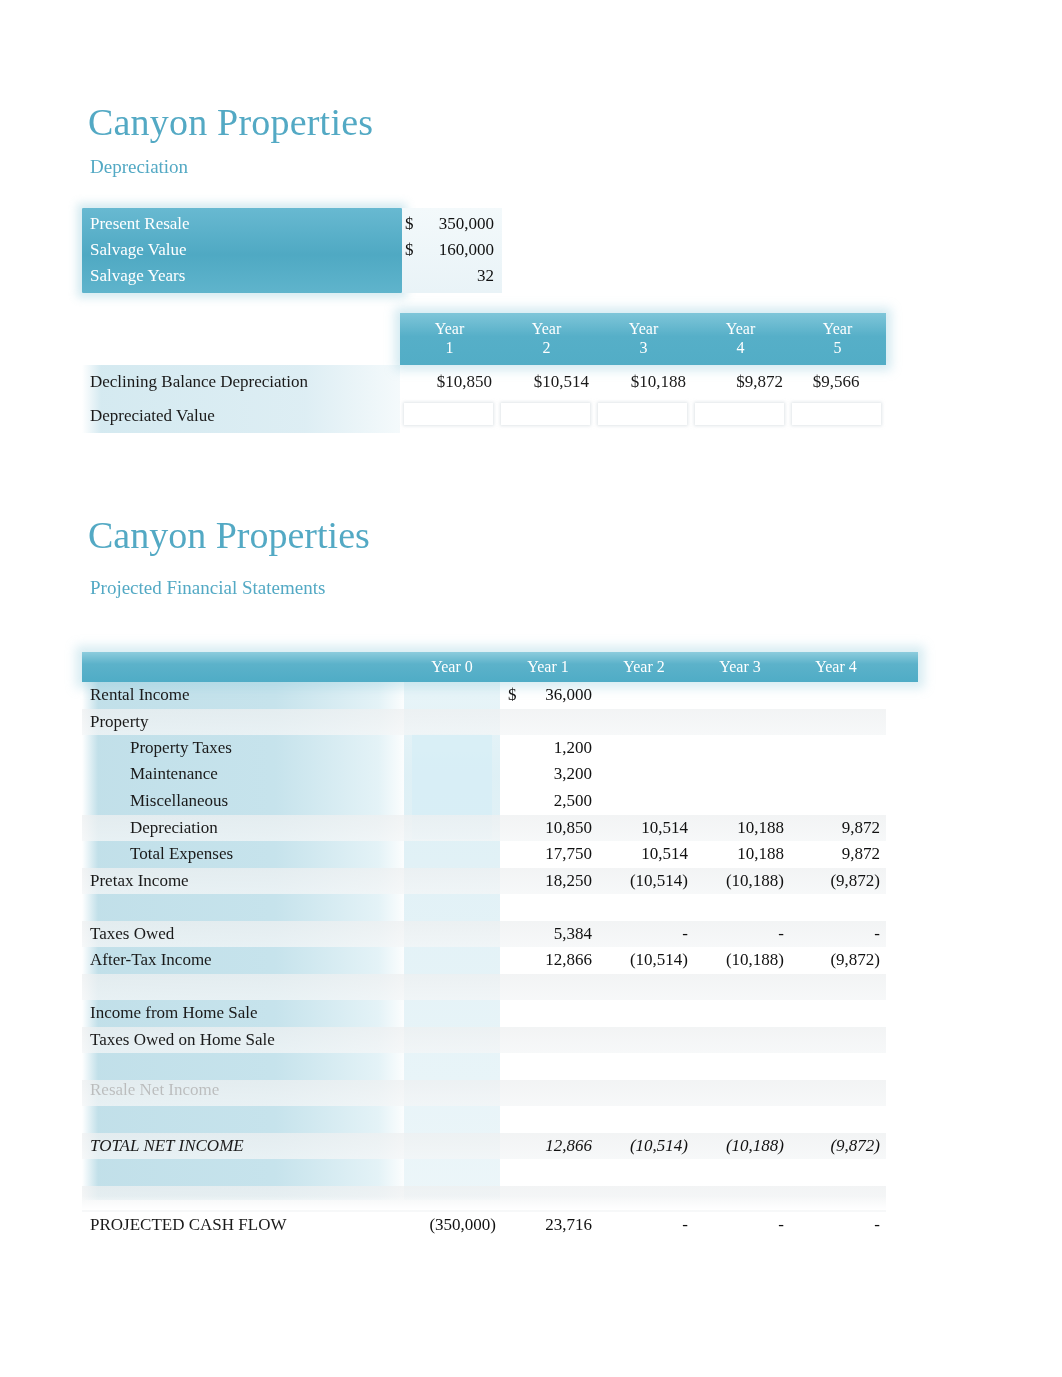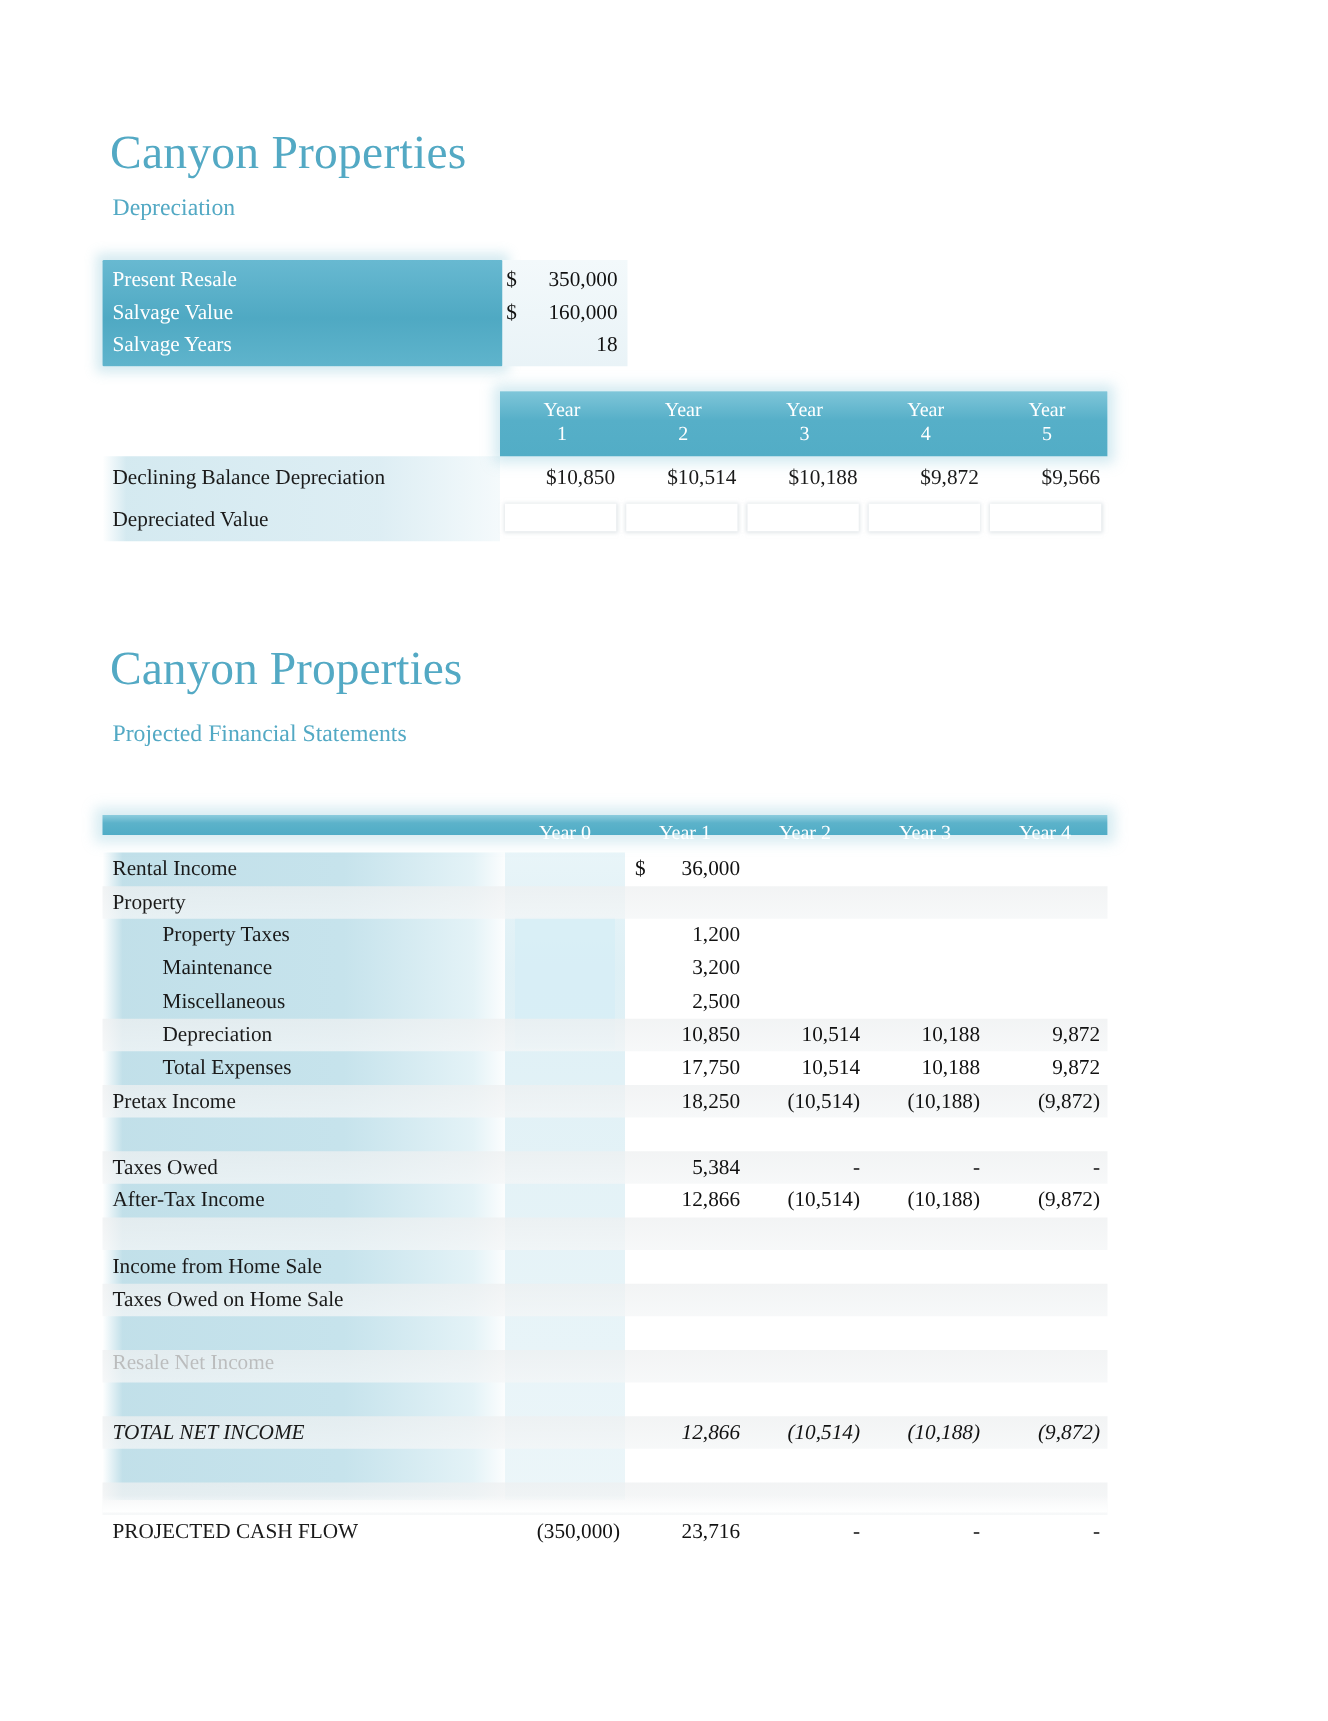--- a/index.html
+++ b/index.html
@@ -198,23 +198,24 @@
     position: absolute;
     left: 330px; top: 82px;
     width: 80px;
     height: 105px;
     background: rgba(214,238,245,0.75);
   }
   .fin .fhead {
     position: absolute;
     left: 0; top: 0;
     width: 804px;
-    height: 16px;
+    height: 30px;
     background: linear-gradient(180deg,#8CCCDD 0%, #5CB2CA 40%, #4FACC6 100%);
     box-shadow: 0 0 10px 6px rgba(140,200,218,0.35);
+    padding-left: 32px;
   }
   .fin .fhead .fh {
     position: absolute;
     top: 0;
     height: 30px;
     line-height: 30px;
     width: 96px;
     text-align: center;
     color: #ffffff;
     font-size: 16px;
@@ -264,21 +265,21 @@
           <span class="cur">$</span>
           <span class="num">350,000</span>
         </div>
         <div class="irow" style="top: 29px;">
           <span class="lab">Salvage Value</span>
           <span class="cur">$</span>
           <span class="num">160,000</span>
         </div>
         <div class="irow" style="top: 55px;">
           <span class="lab">Salvage Years</span>
-          <span class="num">18</span>
+          <span class="num">32</span>
         </div>
       </div>
   </div>
 
   <div class="dep">
     <div class="labelcol-bg"></div>
     <div class="head" id="dep-head">
         <div class="hc" style="left: 1px;">
           <span class="l1">Year</span>
           <span class="l2">1</span>
@@ -300,21 +301,21 @@
           <span class="l2">5</span>
         </div>
       </div>
     <div id="dep-body">
         <div class="drow" style="top: 52px;">
           <span class="dlab">Declining Balance Depreciation</span>
           <span class="dv" style="left: 322px;">$10,850</span>
           <span class="dv" style="left: 419px;">$10,514</span>
           <span class="dv" style="left: 516px;">$10,188</span>
           <span class="dv" style="left: 613px;">$9,872</span>
-          <span class="dv" style="left: 710px;">$9,566</span>
+          <span class="dv" style="left: 710px; text-align: center;">$9,566</span>
         </div>
         <div class="drow" style="top: 86px;">
           <span class="dlab">Depreciated Value</span>
           <span class="dv" style="left: 322px;"></span>
           <span class="dv" style="left: 419px;"></span>
           <span class="dv" style="left: 516px;"></span>
           <span class="dv" style="left: 613px;"></span>
           <span class="dv" style="left: 710px;"></span>
         </div>
       </div>

